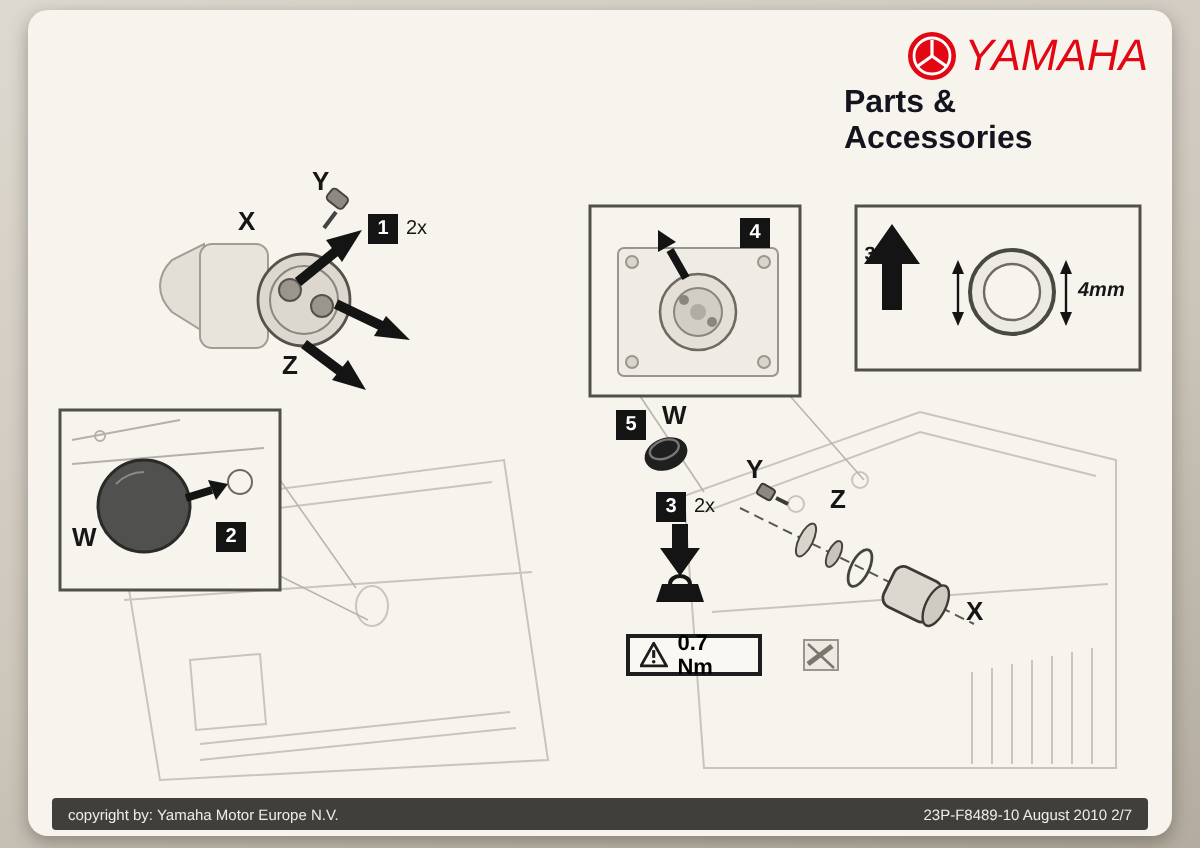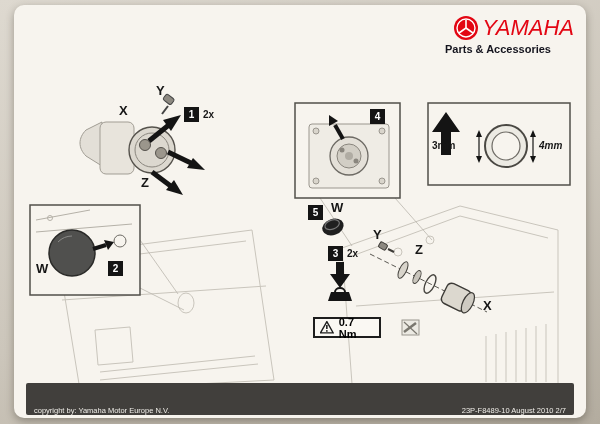--- a/index.html
+++ b/index.html
@@ -6,30 +6,30 @@
   .stage{position:relative;width:600px;height:424px;overflow:hidden;
     background:linear-gradient(160deg,#ded9d0 0%,#ccc6bb 55%,#b3ac9f 100%);
     font-family:"Liberation Sans",sans-serif;}
   .paper{position:absolute;left:14px;top:5px;width:572px;height:413px;
     background:#f7f4ee;border-radius:10px;box-shadow:0 3px 9px rgba(55,50,40,.4);}
   .art{position:absolute;left:0;top:0;pointer-events:none;}
   .overlay{position:absolute;color:#161616;line-height:1;}
   .lbl{font-weight:bold;font-size:13px;}
   .stepbox{width:15px;height:15px;background:#141414;color:#ffffff;font-size:10px;
     font-weight:bold;display:flex;align-items:center;justify-content:center;}
-  .qty{font-weight:bold;font-size:10px;}
+  .qty{font-weight:normal;font-size:10px;}
   .mm{font-weight:bold;font-size:10px;}
   .brand{position:absolute;right:26px;top:15px;width:152px;}
   .logo-row{display:flex;align-items:center;justify-content:flex-end;gap:3px;}
   .wordmark{color:#e30613;font-size:22px;font-weight:normal;font-style:italic;display:inline-block;}
   .banner{margin-top:2px;background:linear-gradient(#707070,#1e1e1e);color:#ffffff;text-align:center;
     font-size:9px;font-weight:bold;letter-spacing:4px;padding:2px 0 1px;}
-  .subtitle{color:#14141e;font-weight:bold;font-size:11px;text-align:center;margin-top:2px;}
-  .footer{position:absolute;left:26px;right:26px;bottom:9px;height:32px;background:#413f3c;
-    border-radius:2px;color:#efede8;font-size:7.5px;display:flex;align-items:flex-end;
+  .subtitle{color:#14141e;font-weight:bold;font-size:16px;text-align:left;margin-top:2px;}
+  .footer{position:absolute;left:26px;right:26px;bottom:9px;height:16px;background:#413f3c;
+    border-radius:2px;color:#efede8;font-size:7.5px;display:flex;align-items:center;
     justify-content:space-between;padding:0 8px;box-sizing:border-box;margin-top:40px;}
   .torque-box{position:absolute;left:313px;top:317px;width:68px;height:21px;border:2px solid #1d1d1d;
     background:#faf8f3;display:flex;align-items:center;gap:5px;padding:0 5px;box-sizing:border-box;}
   .torque-text{font-weight:bold;font-size:11px;}
 </style>
 </head>
 <body>
 
 <div class="stage">
   <div class="paper"></div>
@@ -189,21 +189,21 @@
   <div class="overlay lbl" style="left:119px;top:104px;">X</div>
   <div class="overlay stepbox" style="left:184px;top:107px;">1</div>
   <div class="overlay qty" style="left:203px;top:110px;">2x</div>
   <div class="overlay lbl" style="left:141px;top:176px;">Z</div>
 
   <div class="overlay lbl" style="left:36px;top:262px;">W</div>
   <div class="overlay stepbox" style="left:108px;top:261px;">2</div>
 
   <div class="overlay stepbox" style="left:370px;top:109px;">4</div>
 
-  <div class="overlay mm" style="left:432px;top:141px;">3mm</div>
+  <div class="overlay mm" style="left:432px;top:124px;font-family:Liberation Mono, monospace;">3mm</div>
   <div class="overlay mm" style="left:539px;top:141px;font-style:italic;">4mm</div>
 
   <div class="overlay stepbox" style="left:308px;top:205px;">5</div>
   <div class="overlay lbl" style="left:331px;top:201px;">W</div>
 
   <div class="overlay stepbox" style="left:328px;top:246px;">3</div>
   <div class="overlay qty" style="left:347px;top:249px;">2x</div>
   <div class="overlay lbl" style="left:373px;top:228px;">Y</div>
   <div class="overlay lbl" style="left:415px;top:243px;">Z</div>
   <div class="overlay lbl" style="left:483px;top:299px;">X</div>

